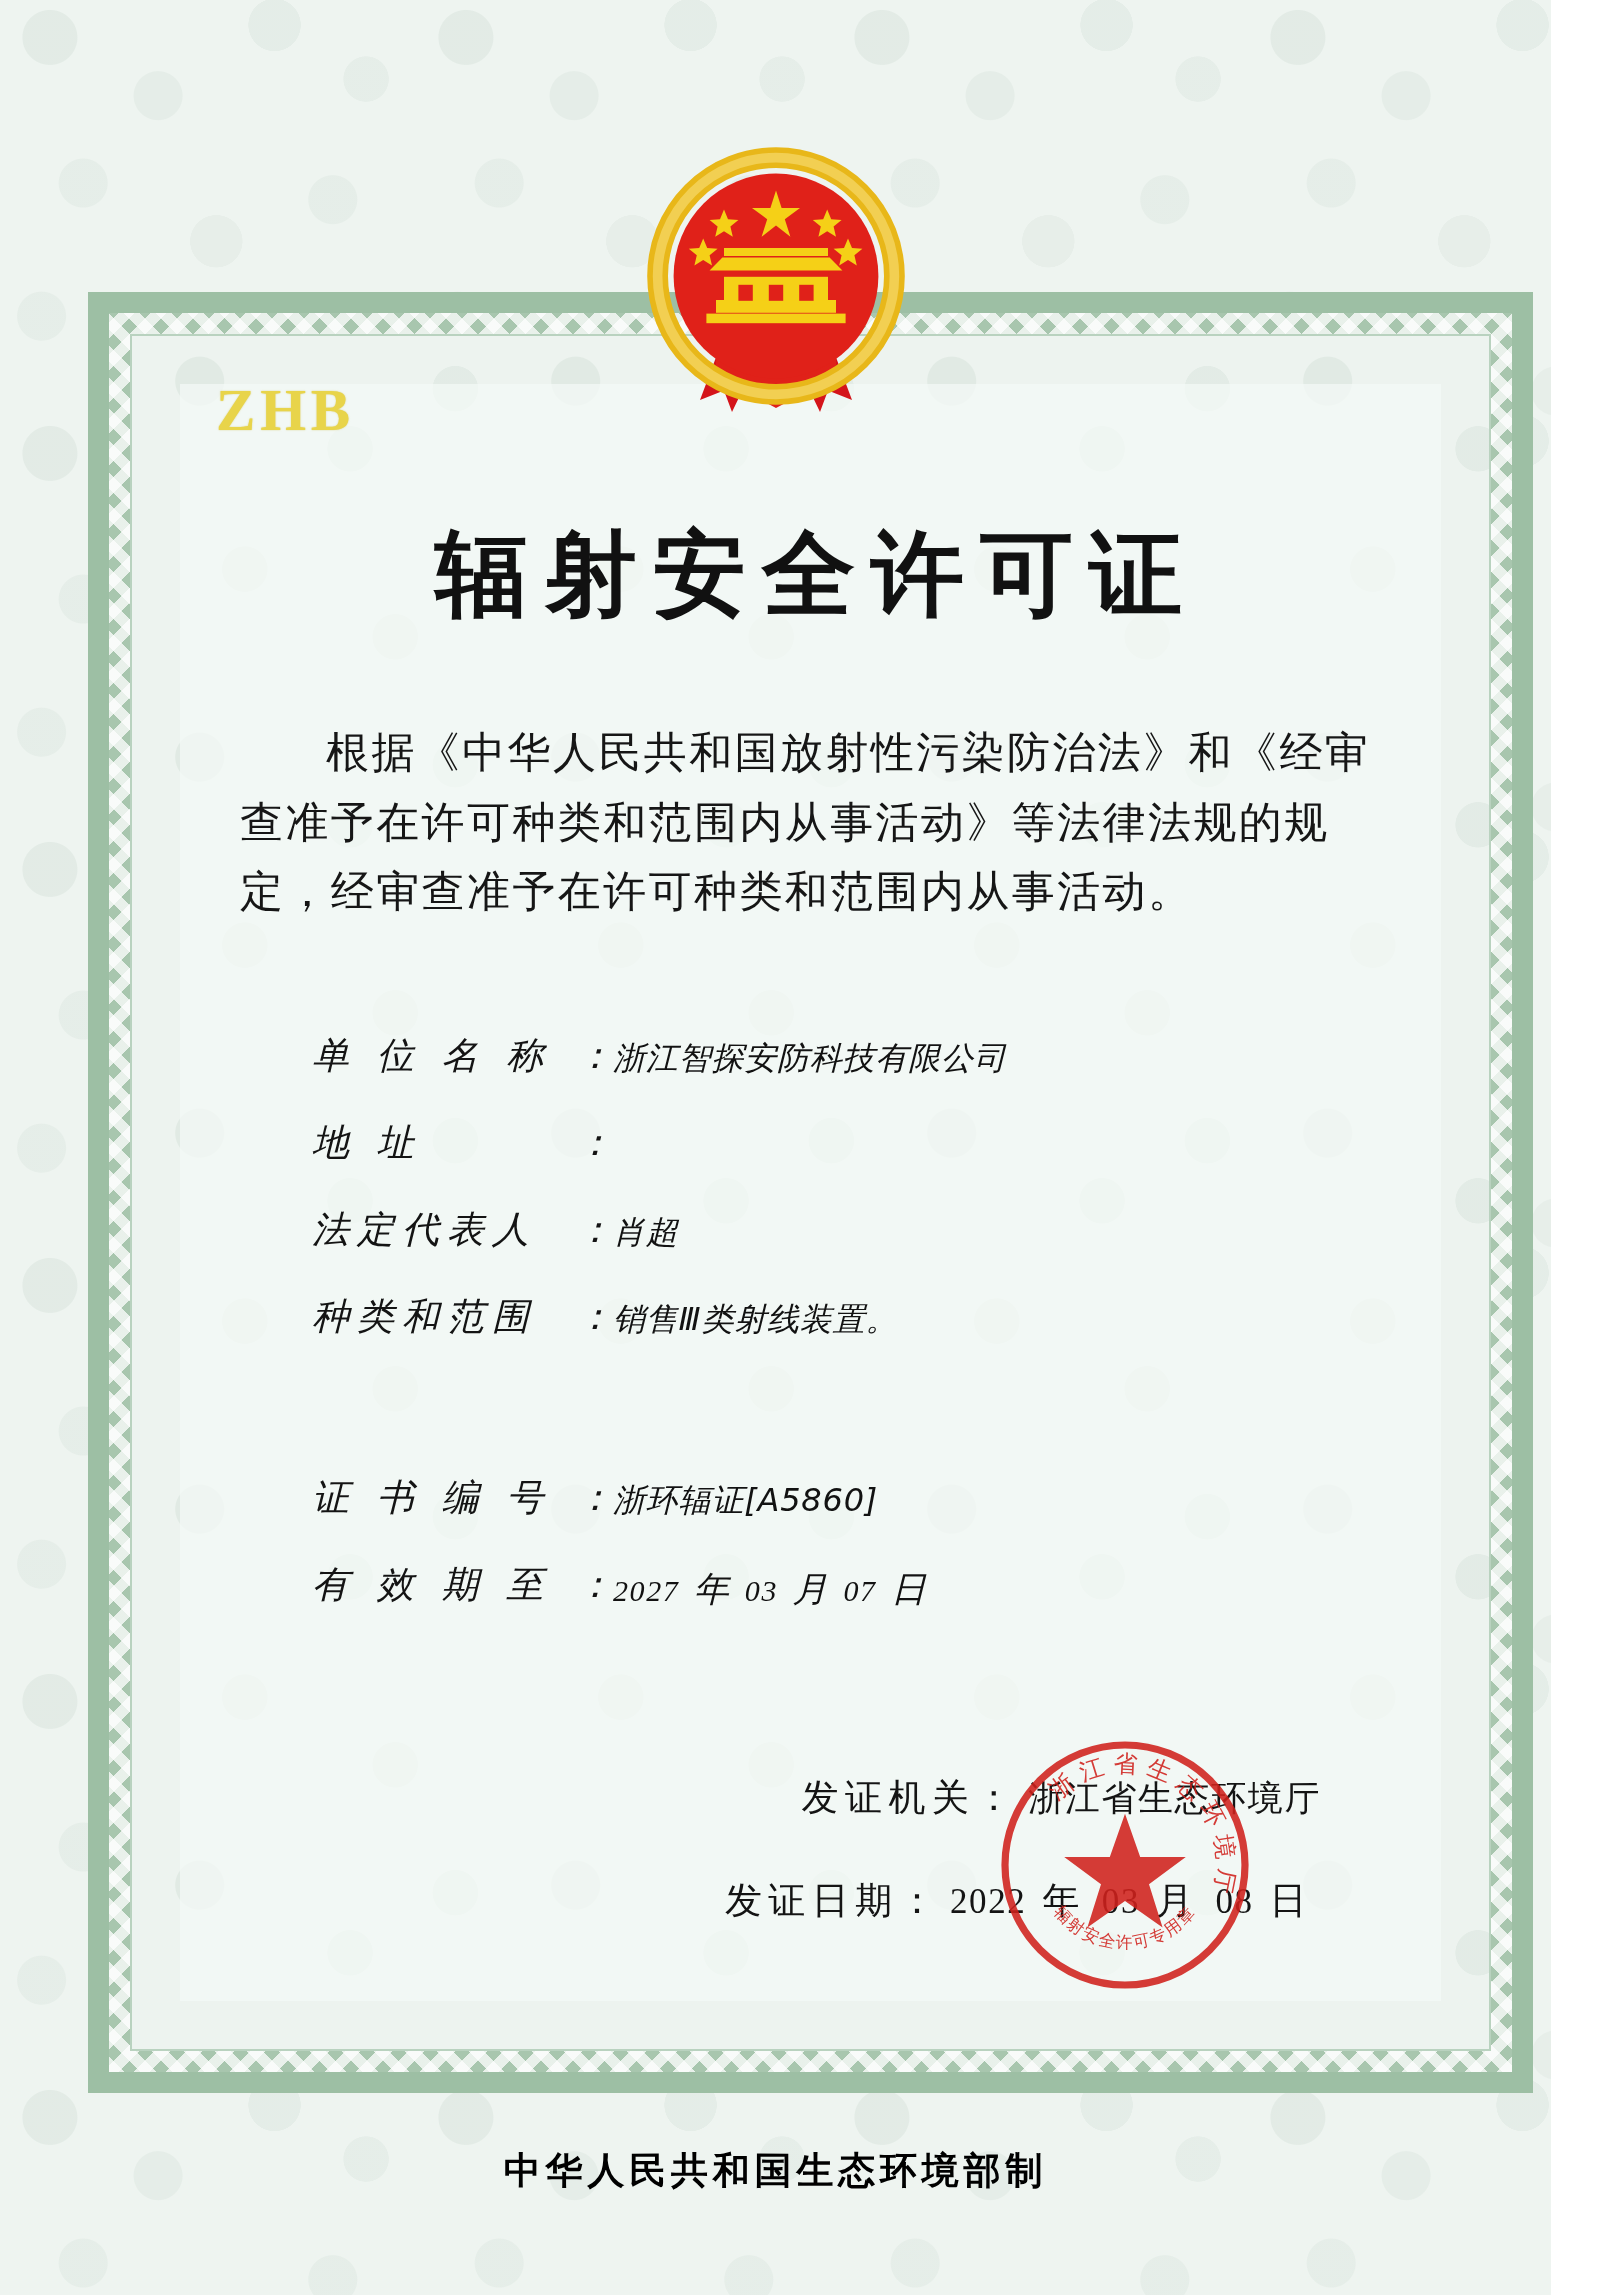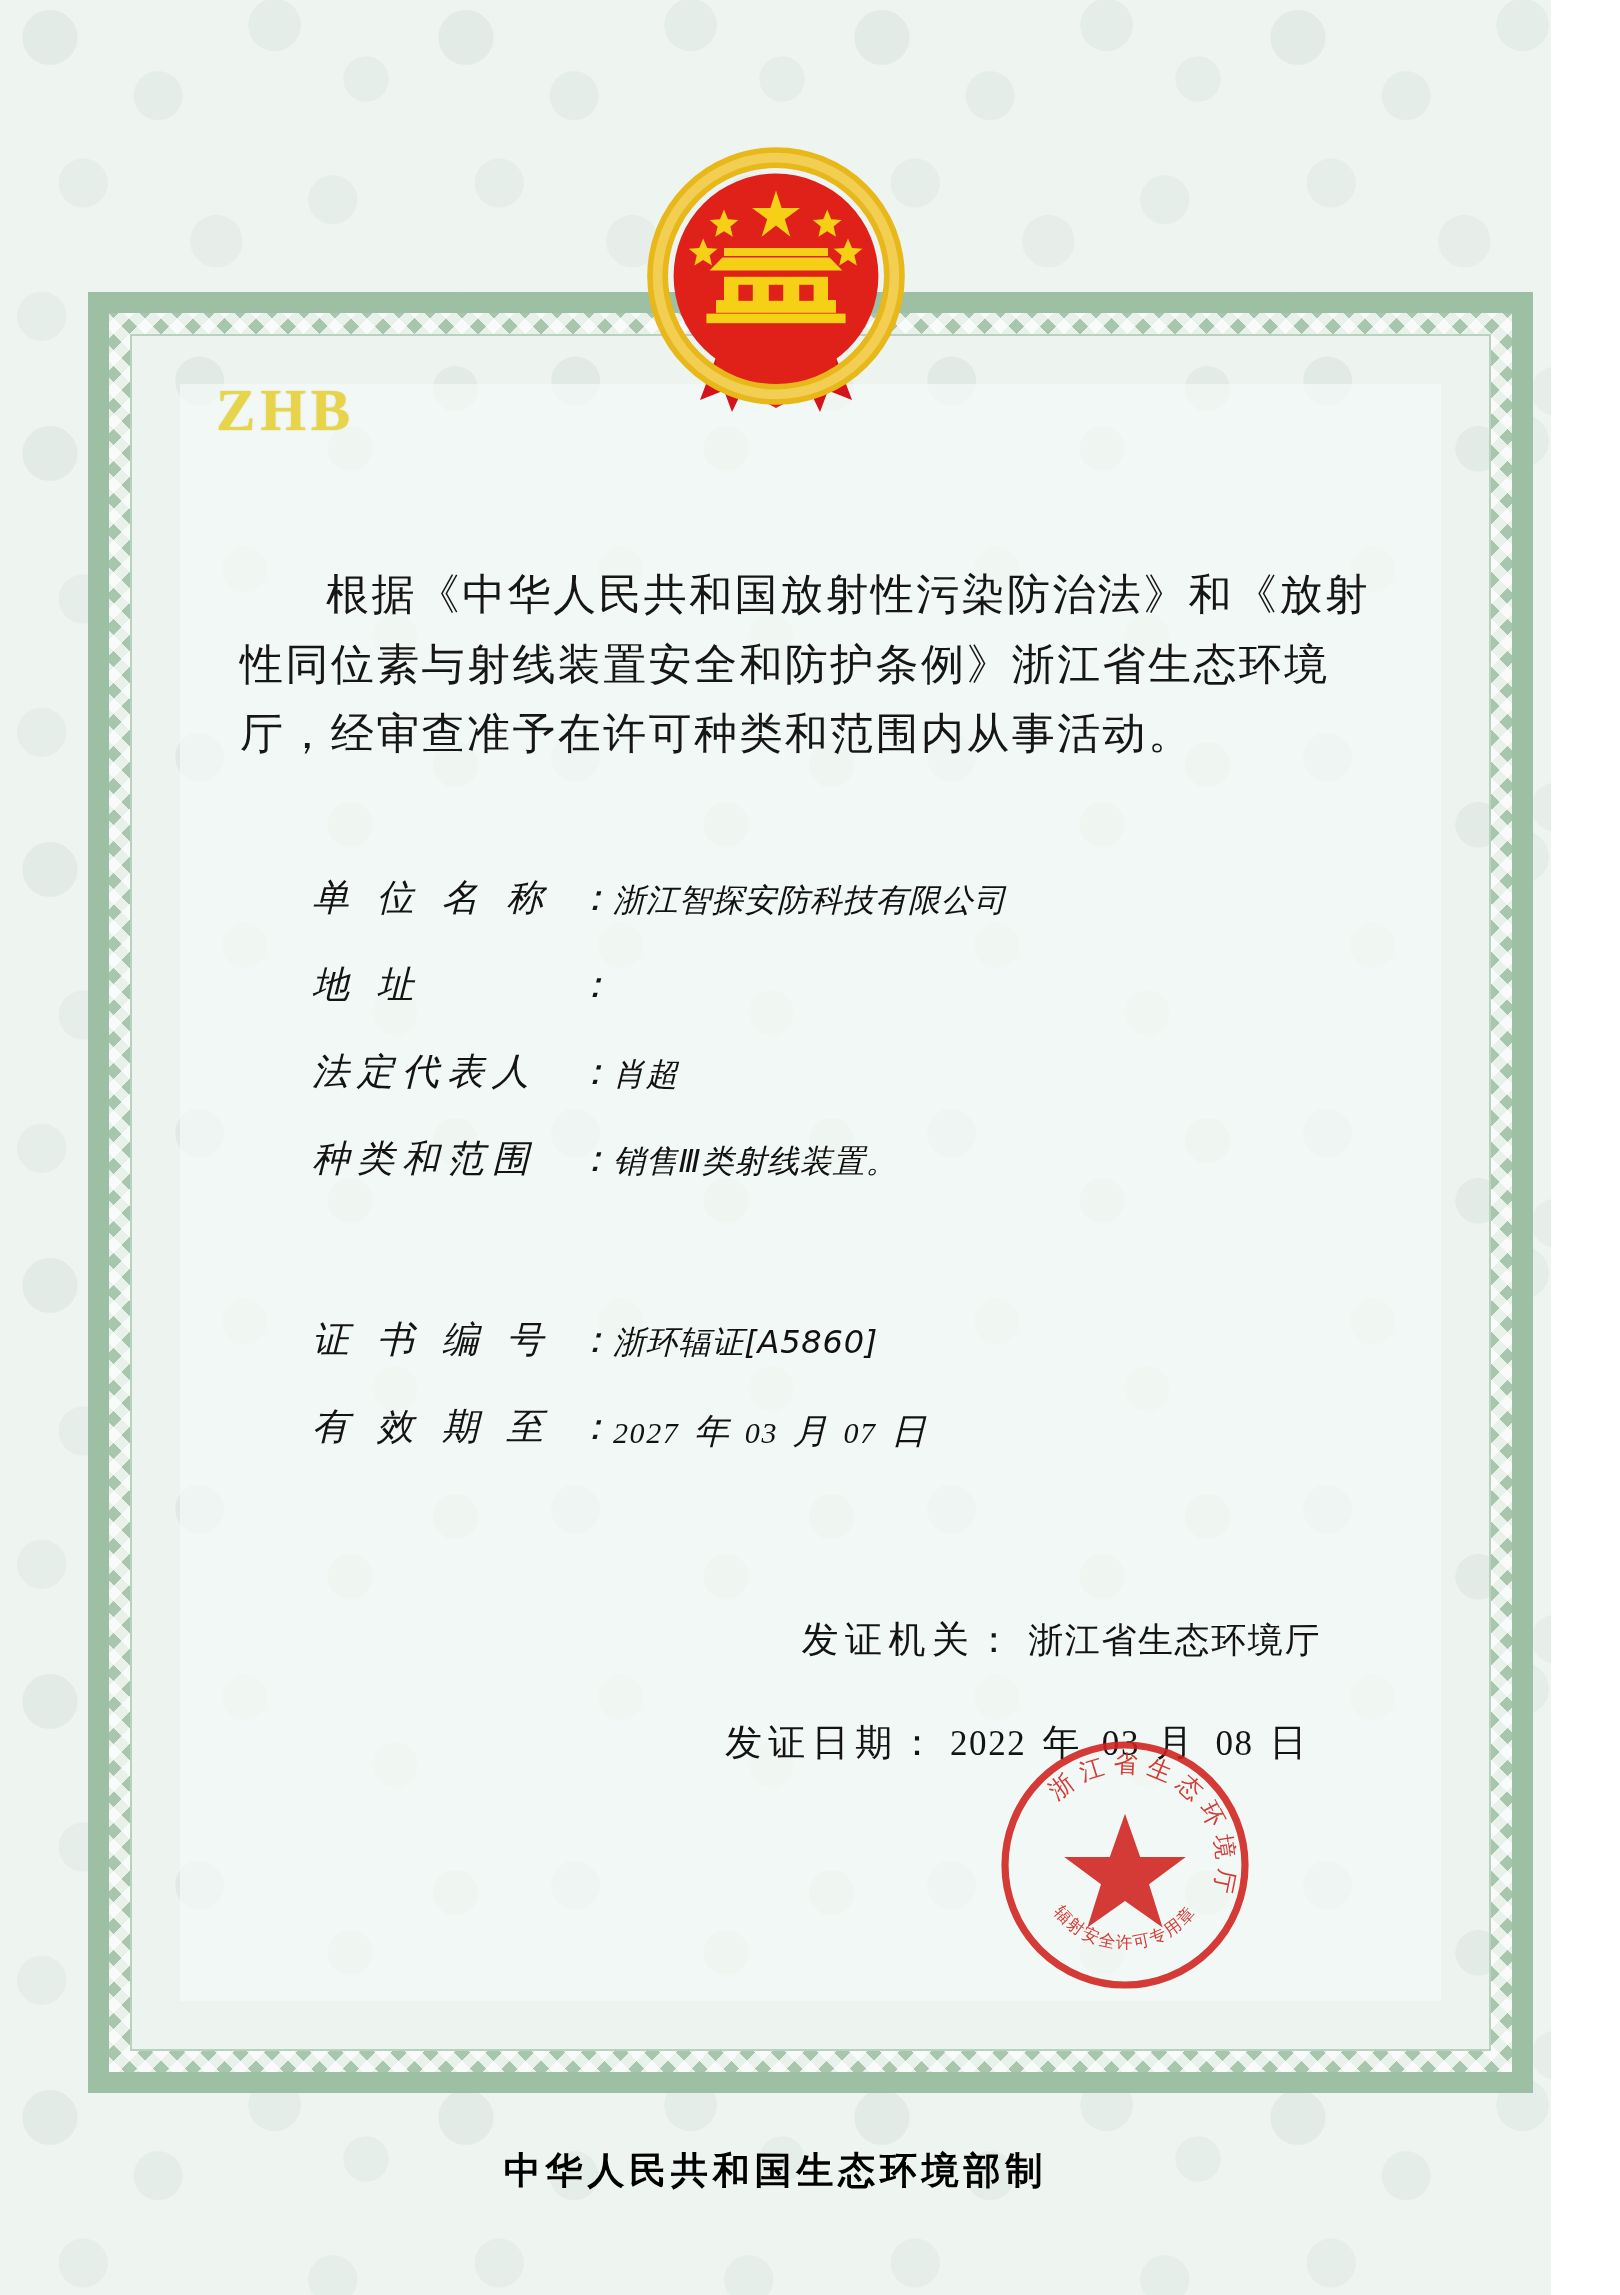--- a/index.html
+++ b/index.html
@@ -270,22 +270,23 @@
   <div class="frame">
     <div class="frame-inner">
       <div class="paper"></div>
     </div>
   </div>
 
   <div class="zhb">ZHB</div>
 
   <div class="content">
 
-
-    <div class="preamble">根据《中华人民共和国放射性污染防治法》和《放射性同位素与射线装置安全和防护条例》浙江省生态环境厅，经审查准予在许可种类和范围内从事活动。</div>
+    <div class="doc-title">辐射安全许可证</div>
+
+    <div class="preamble">根据《中华人民共和国放射性污染防治法》和《经审查准予在许可种类和范围内从事活动》等法律法规的规定，经审查准予在许可种类和范围内从事活动。</div>
 
     <div class="fields">
 
       <div class="field-row">
         <div class="field-label">单 位 名 称</div>
         <div class="field-colon">：</div>
         <div class="field-value">浙江智探安防科技有限公司</div>
       </div>
 
       <div class="field-row">

